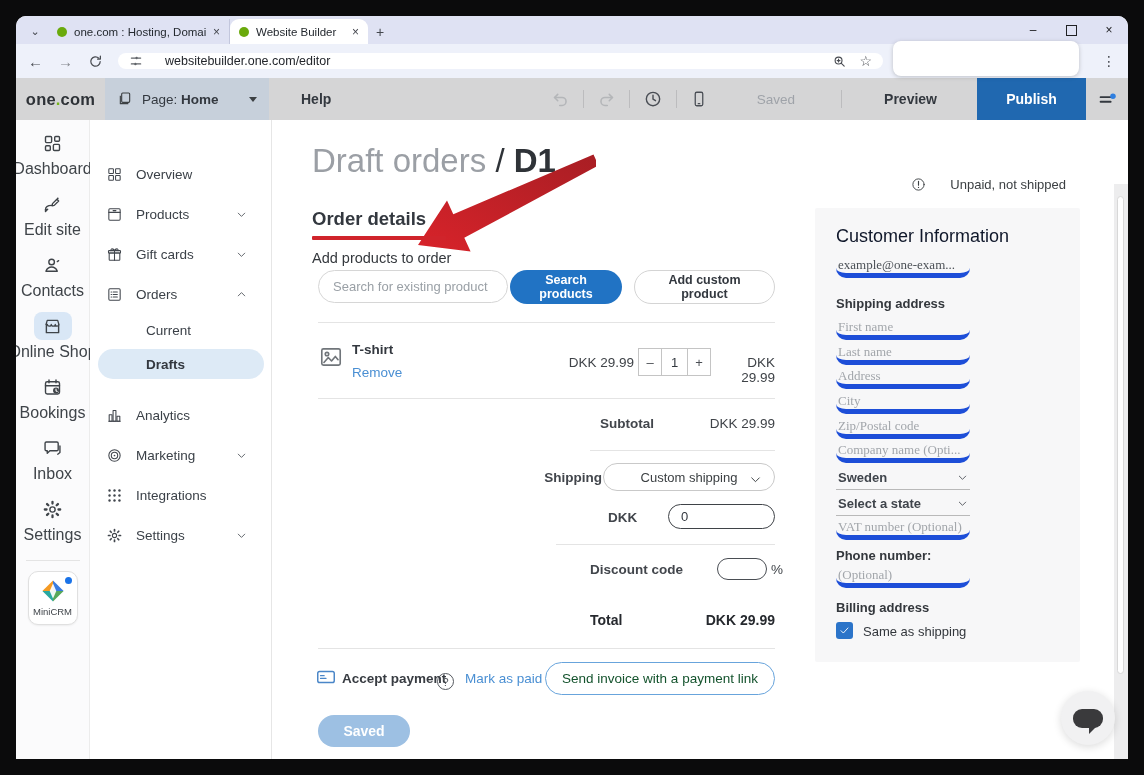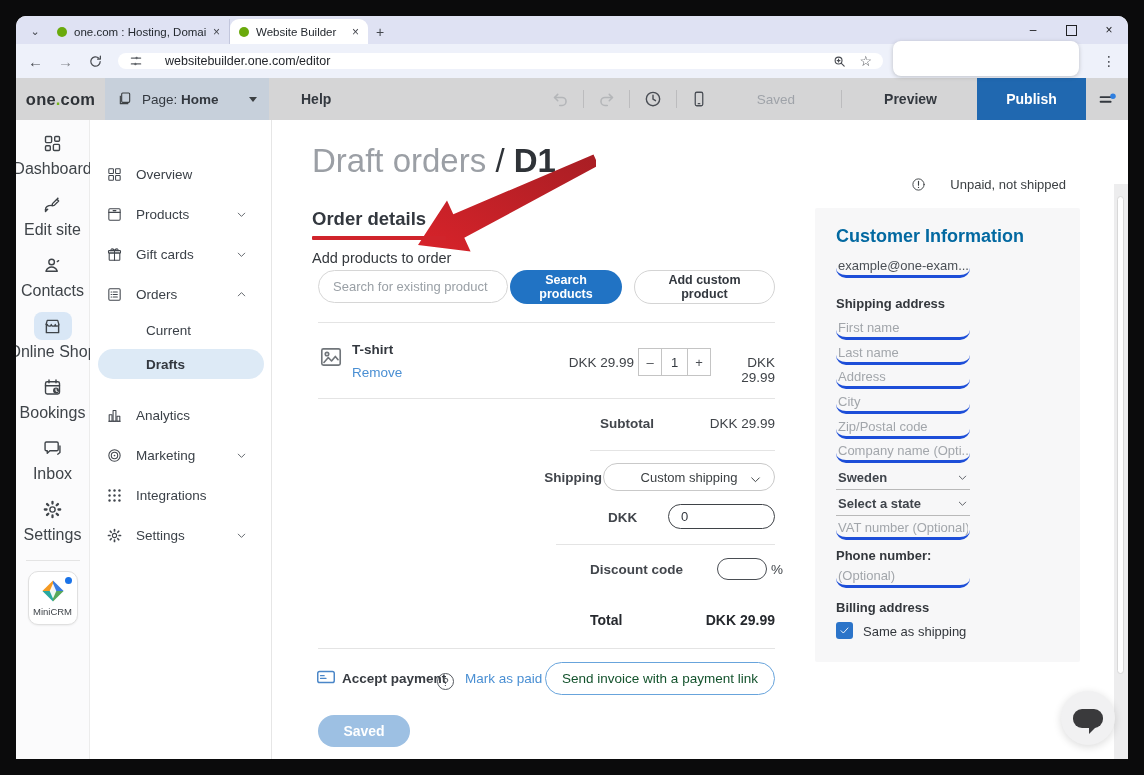--- a/index.html
+++ b/index.html
@@ -92,22 +92,22 @@
   .step-btn{width:22px;display:flex;align-items:center;justify-content:center;font-size:13px;color:#4a4e54}
   .step-qty{width:25px;display:flex;align-items:center;justify-content:center;font-size:13px;color:#33383f;border-left:1px solid #c4c4c4;border-right:1px solid #c4c4c4}
   .pselect{border:1px solid #c9c9c9;border-radius:14px;background:#fff;display:flex;align-items:center;justify-content:center;position:relative;font-size:13px;color:#3c4043;box-sizing:border-box}
   .pselect svg{position:absolute;right:12px;top:50%;margin-top:-4px;stroke:#3c4043;fill:none;stroke-width:1.8;stroke-linecap:round;stroke-linejoin:round}
   .qcircle{width:17px;height:17px;border-radius:50%;border:1.4px solid #55595f;display:flex;align-items:center;justify-content:center;font-size:11px;color:#55595f;box-sizing:border-box}
   .btn-invoice{border:1px solid #68a4dc;border-radius:17px;color:#14532d;font-size:13.5px;display:flex;align-items:center;justify-content:center;background:#fff;box-sizing:border-box}
   .btn-saved{background:#9dc0e3;border-radius:16px;color:#fff;font-weight:bold;font-size:14px;display:flex;align-items:center;justify-content:center}
 
   
   .cust{position:absolute;left:543px;top:88px;width:265px;height:454px;background:#f7f7f8;border-radius:2px}
-  .cust-title{position:absolute;left:21px;top:18px;font-size:18px;font-weight:bold;color:#0369a1}
-  .ufield{position:absolute;left:21px;width:134px;height:22px;border:none;border-bottom:3px solid #1d4ed8;border-radius:0 0 10px 10px;background:transparent;font-size:13px;color:#4b5056;outline:none;padding:0 2px;box-sizing:border-box;font-family:Liberation Sans, sans-serif}
+  .cust-title{position:absolute;left:21px;top:18px;font-size:18px;font-weight:normal;color:#0f172a}
+  .ufield{position:absolute;left:21px;width:134px;height:22px;border:none;border-bottom:5px solid #1d4ed8;border-radius:0 0 10px 10px;background:transparent;font-size:13px;color:#4b5056;outline:none;padding:0 2px;box-sizing:border-box;font-family:Liberation Serif, serif}
   .ufield::placeholder{color:#a2a6ab}
   .uselect{position:absolute;left:21px;width:134px;height:24px;border-bottom:1px solid #b9b9b9;display:flex;align-items:center;font-size:13px;font-weight:bold;color:#3f444b;box-sizing:border-box;padding:0 2px}
   .uselect svg{margin-left:auto;stroke:#3f444b;fill:none;stroke-width:1.8;stroke-linecap:round;stroke-linejoin:round}
   .cust-lbl{position:absolute;left:21px;font-size:13px;font-weight:bold;color:#33373c}
   .checkbox{position:absolute;left:21px;width:17px;height:17px;background:#2b74c9;border-radius:3px;display:flex;align-items:center;justify-content:center}
   .checkbox svg{stroke:#fff;fill:none;stroke-width:2;stroke-linecap:round;stroke-linejoin:round}
 
   
   .statusrow{position:absolute;right:62px;top:57px;display:flex;align-items:center;gap:24px;font-size:13px;color:#3c4043}
   .statusrow svg{stroke:#3c4043;fill:none;stroke-width:1.5;stroke-linecap:round}

